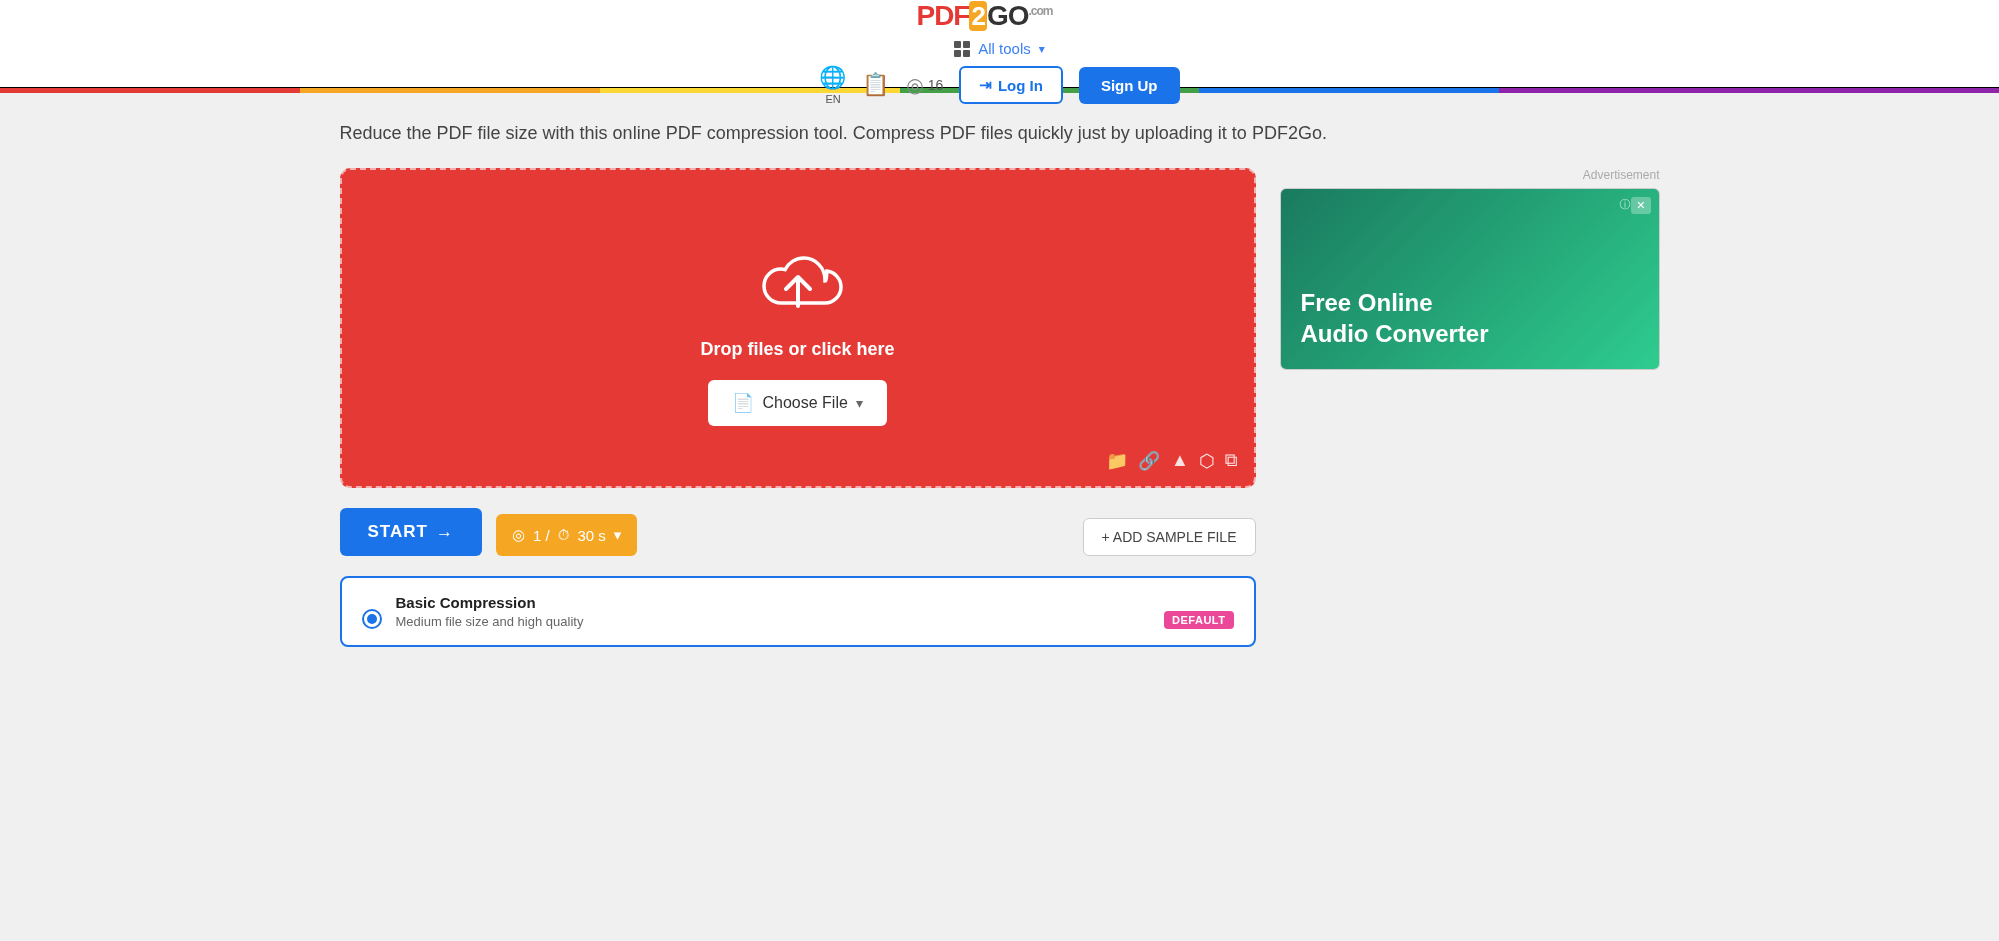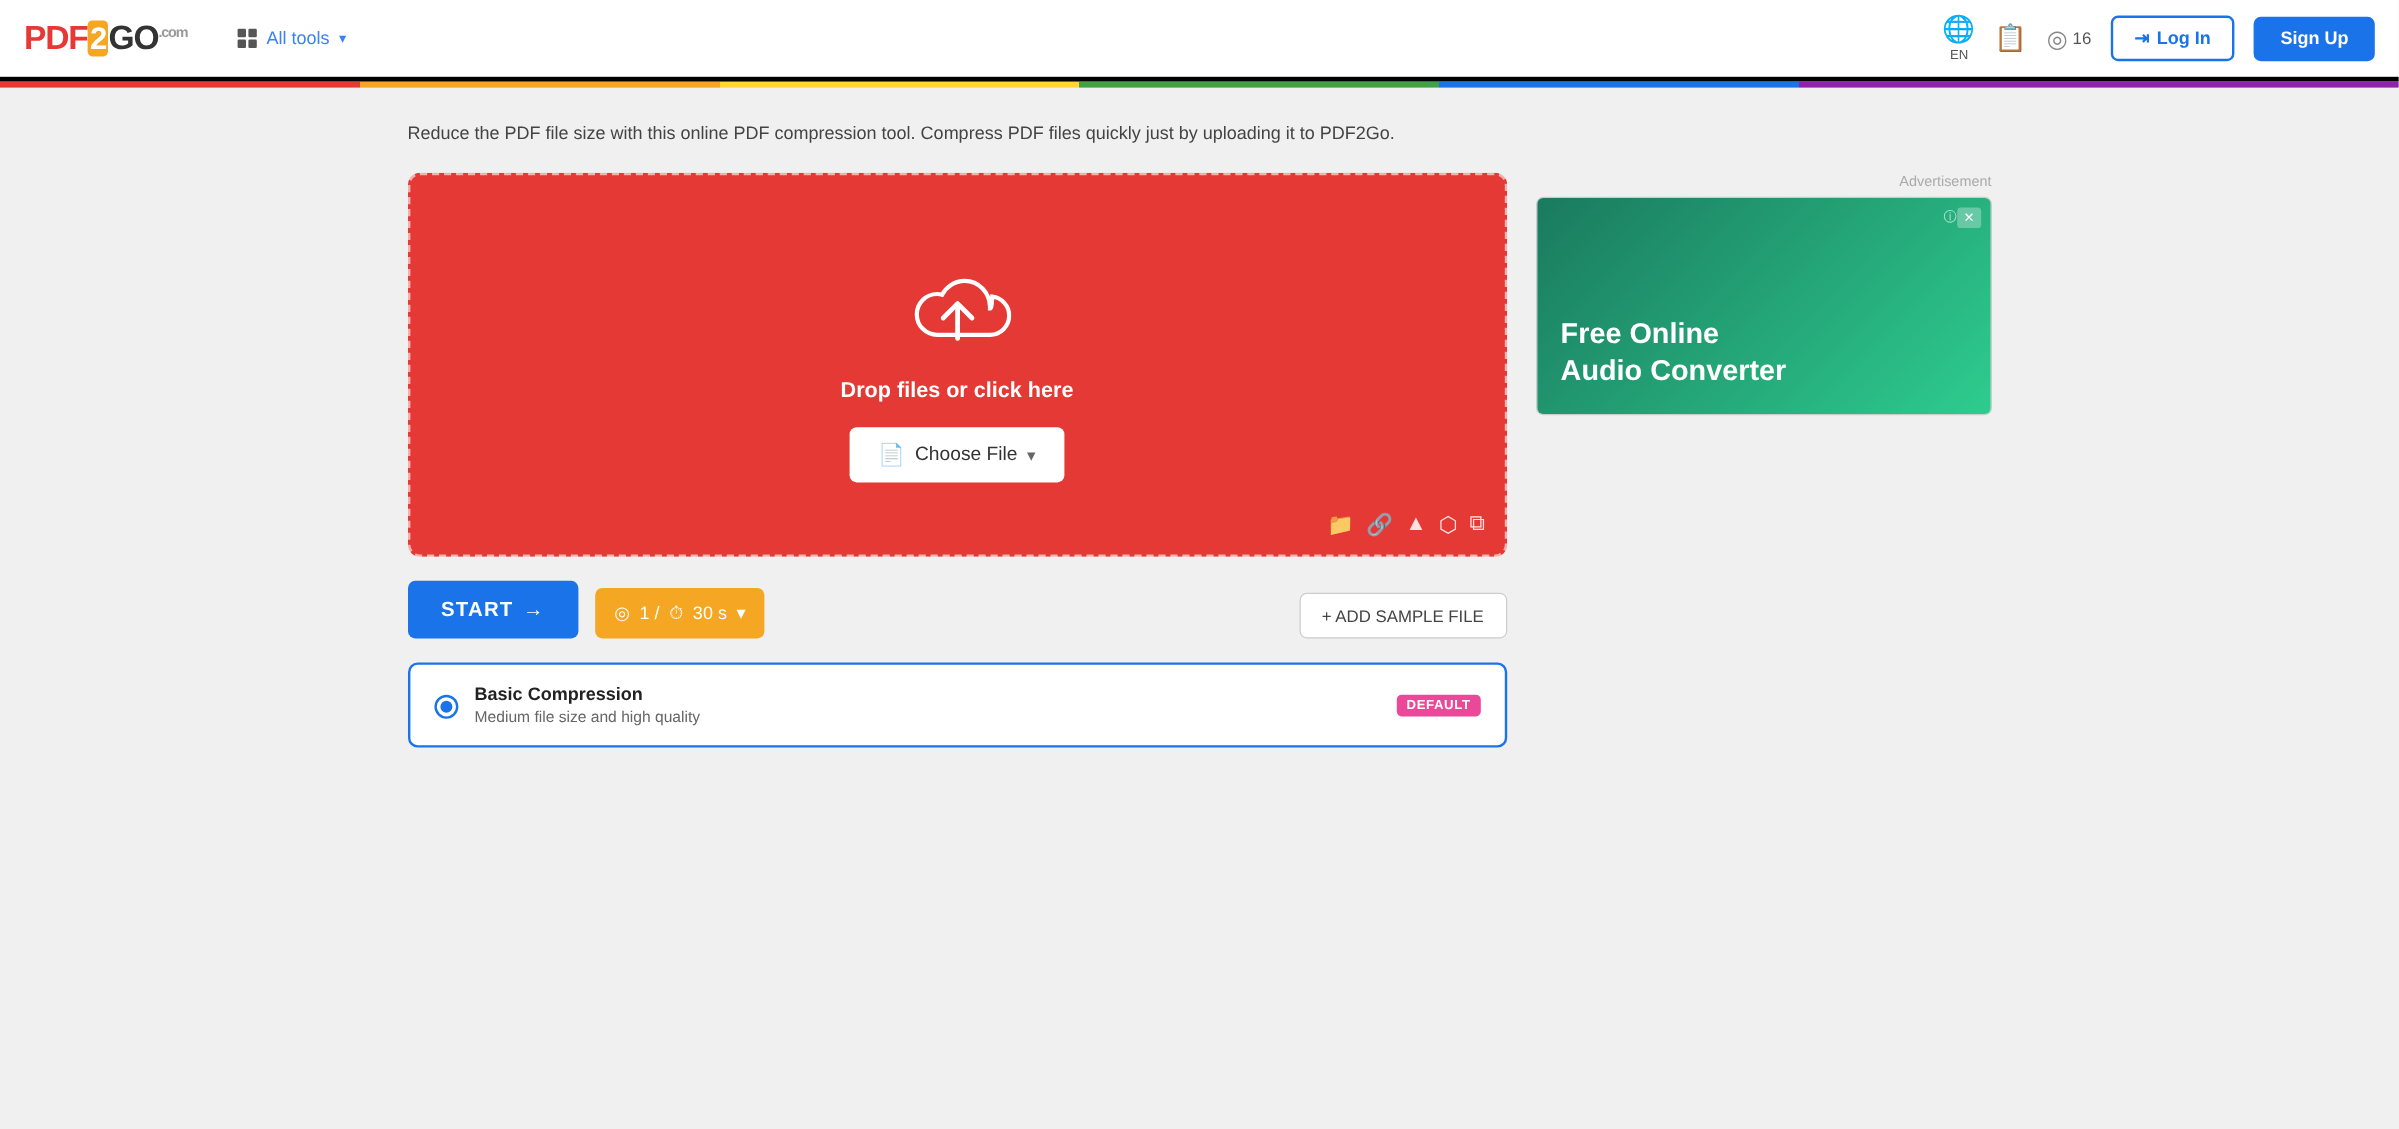--- a/index.html
+++ b/index.html
@@ -1,27 +1,28 @@
 <!DOCTYPE html>
 <html><head>
   <meta charset="utf-8">
   <style>
     * { box-sizing: border-box; margin: 0; padding: 0; }
     body { font-family: Arial, sans-serif; background: #f0f0f0; min-height: 941px; }
 
     
     .header {
       background: #fff;
-      height: 68px;
+      height: 88px;
       display: flex;
       align-items: center;
       padding: 0 20px;
-      border-bottom: 4px solid #000000;
+      border-bottom: 1px solid #000000;
       position: relative;
       z-index: 10;
+      flex-direction: column;
     }
     .logo {
       display: flex;
       align-items: center;
       margin-right: 30px;
     }
     .logo-text {
       font-size: 28px;
       font-weight: bold;
       color: #333;
@@ -140,21 +141,21 @@
     }
 
     .page-title {
       font-size: 28px;
       font-weight: bold;
       color: #222;
       margin-bottom: 10px;
     }
 
     .page-desc {
-      font-size: 15px;
+      font-size: 18px;
       color: #444;
       margin-bottom: 24px;
     }
 
     
     .content-row {
       display: flex;
       gap: 24px;
       align-items: flex-start;
     }
@@ -269,21 +270,21 @@
       cursor: pointer;
     }
 
     
     .option-card {
       border: 2px solid #1a73e8;
       border-radius: 8px;
       padding: 16px 20px;
       background: #fff;
       display: flex;
-      align-items: center;
+      align-items: flex-end;
       gap: 14px;
       margin-bottom: 8px;
     }
     .option-card.selected { border-color: #1a73e8; }
     .option-card:not(.selected) { border-color: #e0e0e0; }
 
     .radio-circle {
       width: 20px;
       height: 20px;
       border-radius: 50%;

